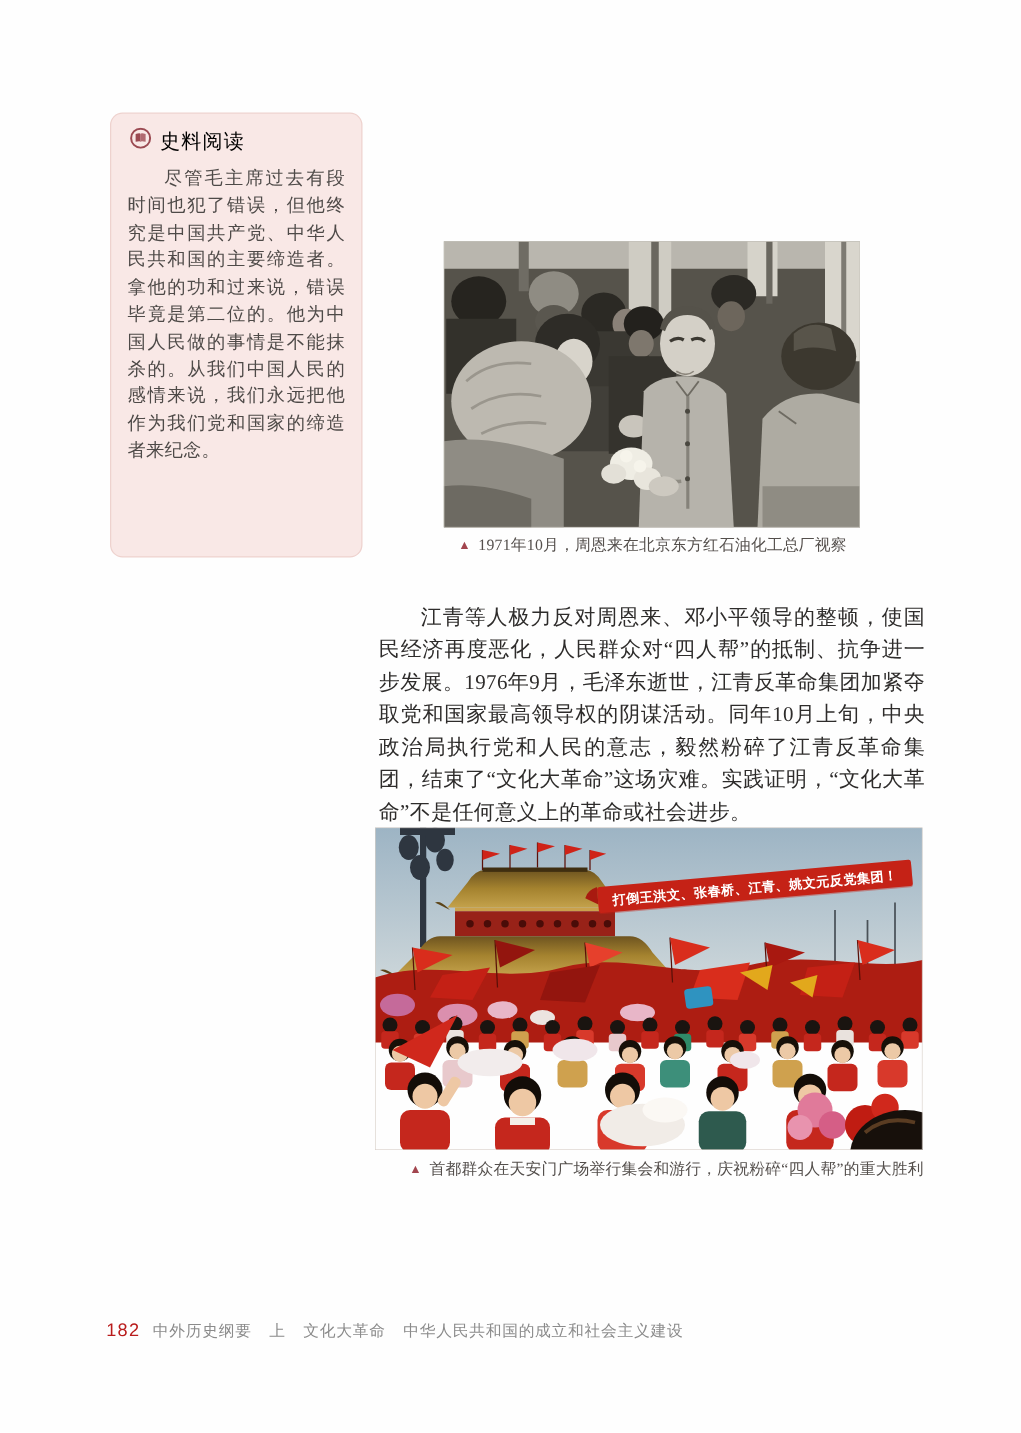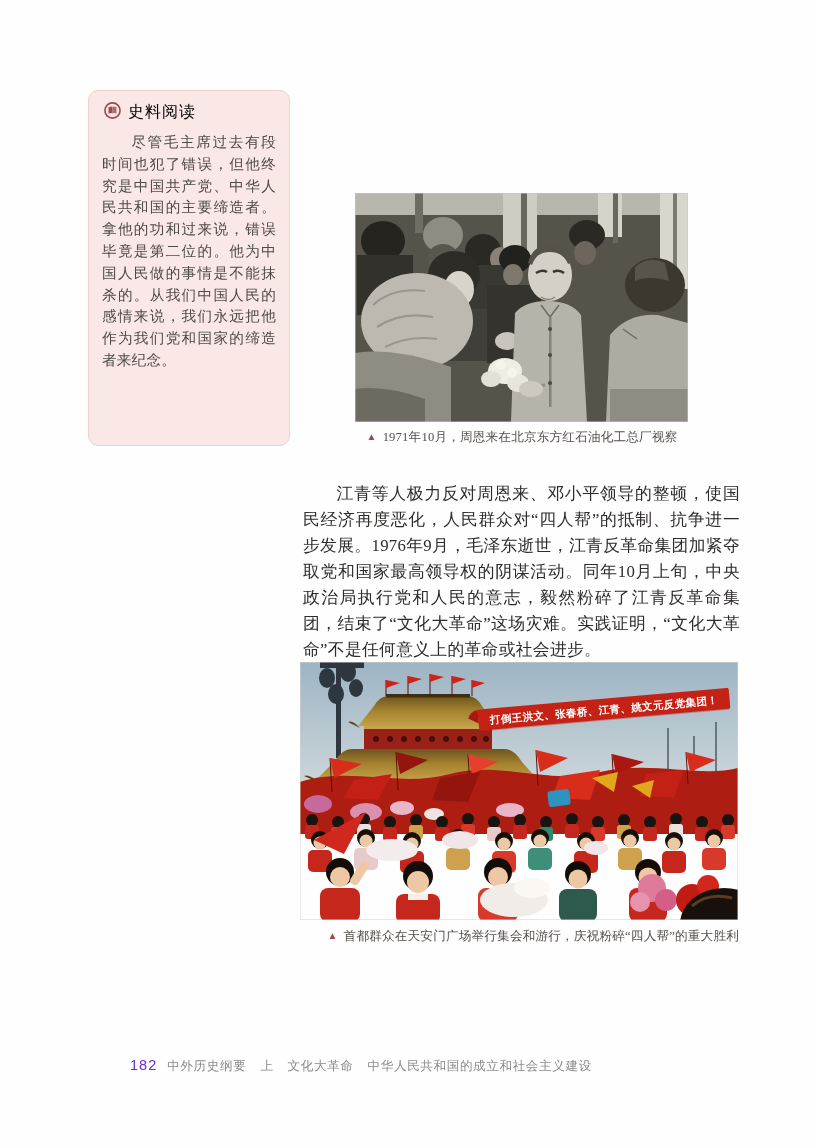--- a/index.html
+++ b/index.html
@@ -40,21 +40,21 @@
   }
   .caption-1{left:330px;top:428px;width:384px;text-align:center;}
   .caption-2{left:303px;top:927px;width:436px;text-align:right;}
   .caption .tri{color:#a2454e;font-size:10px;margin-right:6px;vertical-align:1px;}
   
   .footer{
     position:absolute;left:85px;top:1057px;white-space:nowrap;
     font-family:"Liberation Sans","DejaVu Sans",sans-serif;
     font-size:12.6px;color:#8b8b8b;letter-spacing:.6px;
   }
-  .footer .pageno{font-size:14.5px;letter-spacing:1px;margin-right:10px;color:#6d28d9;margin-left:45px;}
+  .footer .pageno{font-size:14.5px;letter-spacing:1px;margin-right:10px;color:#b91c1c;}
   .footer .seg{margin-right:14px;}
 </style>
 </head>
 <body>
 
 <div class="page">
 
   <aside class="sidebar-box">
     <div class="sidebar-header">
       <span>

